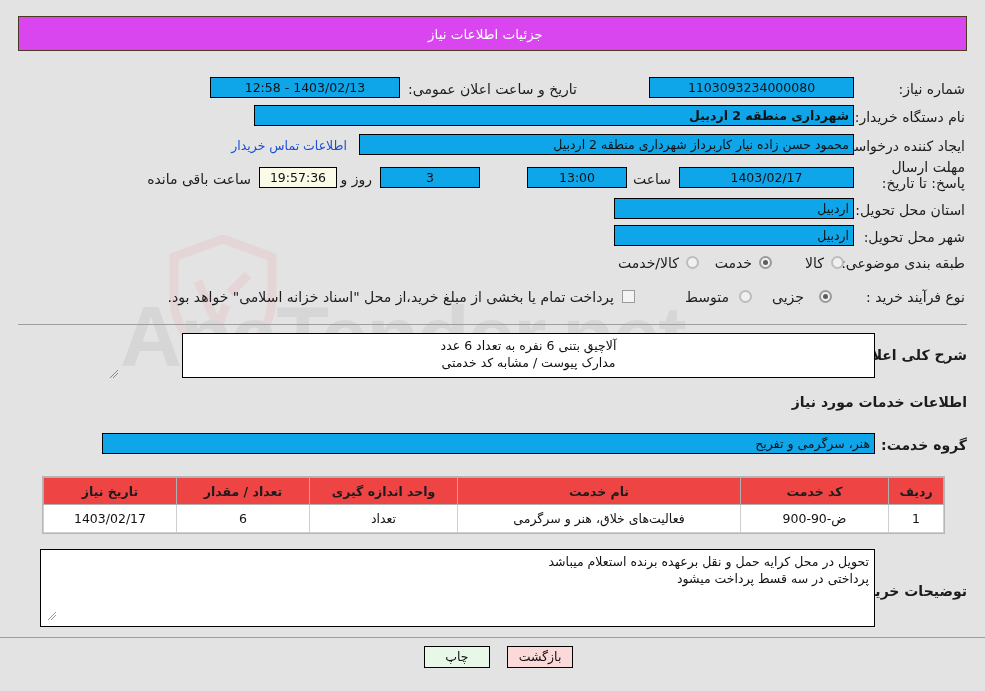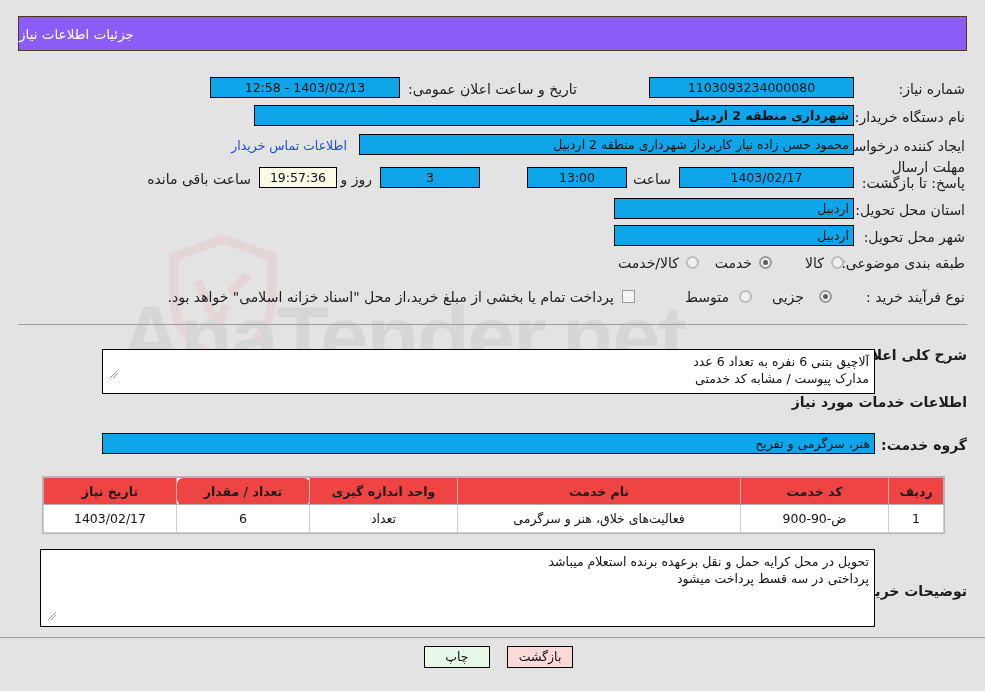--- a/index.html
+++ b/index.html
@@ -39,26 +39,26 @@
     position: absolute;
     left: 168px; top: 20px;
     width: 110px; height: 128px;
   }
 
   
   .titlebar {
     position: absolute;
     left: 18px; top: 16px;
     width: 949px; height: 35px;
-    background: #8b5cf6;
+    background: #d946ef;
     border: 1px solid #4a3a22;
     box-sizing: border-box;
     display: flex;
     align-items: center;
-    justify-content: flex-end;
+    justify-content: center;
     z-index: 3;
   }
   .titlebar .t {
     color: #ffffff;
     font-size: 13.5px;
     padding-right: 14px;
   }
 
   
   .panel {
@@ -247,21 +247,21 @@
     <div class="lbl" style="right:390px; top:18px;">تاریخ و ساعت اعلان عمومی:</div>
     <div class="fld ctr" style="right:567px; top:14px; width:190px;">1403/02/13 - 12:58</div>
 
     <div class="lbl" style="right:2px; top:46px;">نام دستگاه خریدار:</div>
     <div class="fld rgt" style="right:113px; top:42px; width:600px;font-weight:bold;">شهرداری منطقه 2 اردبیل</div>
 
     <div class="lbl" style="right:2px; top:75px;">ایجاد کننده درخواست:</div>
     <div class="fld rgt" style="right:113px; top:71px; width:495px;">محمود حسن زاده نیار کاربرداز شهرداری منطقه 2 اردبیل</div>
     <div class="link" style="right:620px; top:75px;">اطلاعات تماس خریدار</div>
 
-    <div class="lbl" style="right:2px; top:96px; width:105px; line-height:16px; white-space:normal;">مهلت ارسال پاسخ: تا بازگشت:</div>
+    <div class="lbl" style="right:2px; top:96px; width:105px; line-height:16px; white-space:normal;">مهلت ارسال پاسخ: تا تاریخ:</div>
     <div class="fld ctr" style="right:113px; top:104px; width:175px;">1403/02/17</div>
     <div class="lbl" style="right:296px; top:108px;">ساعت</div>
     <div class="fld ctr" style="right:340px; top:104px; width:100px;">13:00</div>
     <div class="fld ctr" style="right:487px; top:104px; width:100px;">3</div>
     <div class="lbl" style="right:595px; top:108px;">روز و</div>
     <div class="fld ctr cream" style="right:630px; top:104px; width:78px;">19:57:36</div>
     <div class="lbl" style="right:716px; top:108px;">ساعت باقی مانده</div>
 
     <div class="lbl" style="right:2px; top:139px;">استان محل تحویل:</div>
     <div class="fld rgt" style="right:113px; top:135px; width:240px;">اردبیل</div>
@@ -288,41 +288,41 @@
     <div class="radio" style="right:215px; top:227px;"></div>
     <div class="lbl" style="right:238px; top:226px;">متوسط</div>
 
     <div class="chk" style="right:332px; top:227px;"></div>
     <div class="lbl" style="right:353px; top:226px;">پرداخت تمام یا بخشی از مبلغ خرید،از محل "اسناد خزانه اسلامی" خواهد بود.</div>
   </div>
 
   <div class="sec2">
 
     <div class="lbl lblb" style="position:absolute; right:18px; top:22px;">شرح کلی اعلان:</div>
-    <div class="ta" style="right:110px; top:24px; width:773px; height:45px; white-space:pre-line;">آلاچیق بتنی 6 نفره  به تعداد 6 عدد
+    <div class="ta" style="right:110px; top:8px; width:693px; height:45px; white-space:pre-line;text-align:center;">آلاچیق بتنی 6 نفره  به تعداد 6 عدد
 مدارک پیوست / مشابه کد خدمتی</div>
     <svg class="grip" style="right:866px; top:44px;" viewBox="0 0 10 10">
       <path d="M1 9 L9 1" stroke="#555" stroke-width="1" fill="none"></path>
       <path d="M4 9 L9 4" stroke="#555" stroke-width="1" fill="none"></path>
     </svg>
 
     <div class="lbl lblb" style="position:absolute; right:18px; top:69px;">اطلاعات خدمات مورد نیاز</div>
 
     <div class="lbl lblb" style="position:absolute; right:18px; top:112px;">گروه خدمت:</div>
     <div class="fld rgt" style="right:110px; top:108px; width:773px;">هنر، سرگرمی و تفریح</div>
   </div>
 
   <table class="grid">
     <thead>
       <tr>
         <th style="width:42px;">ردیف</th>
         <th style="width:135px;">کد خدمت</th>
         <th>نام خدمت</th>
         <th style="width:135px;">واحد اندازه گیری</th>
-        <th style="width:120px;border-radius:6px;">تعداد / مقدار</th>
+        <th style="width:120px;">تعداد / مقدار</th>
         <th style="width:120px;">تاریخ نیاز</th>
       </tr>
     </thead>
     <tbody>
       <tr>
         <td>1</td>
         <td>ض-90-900</td>
         <td>فعالیت‌های خلاق، هنر و سرگرمی</td>
         <td>تعداد</td>
         <td>6</td>

